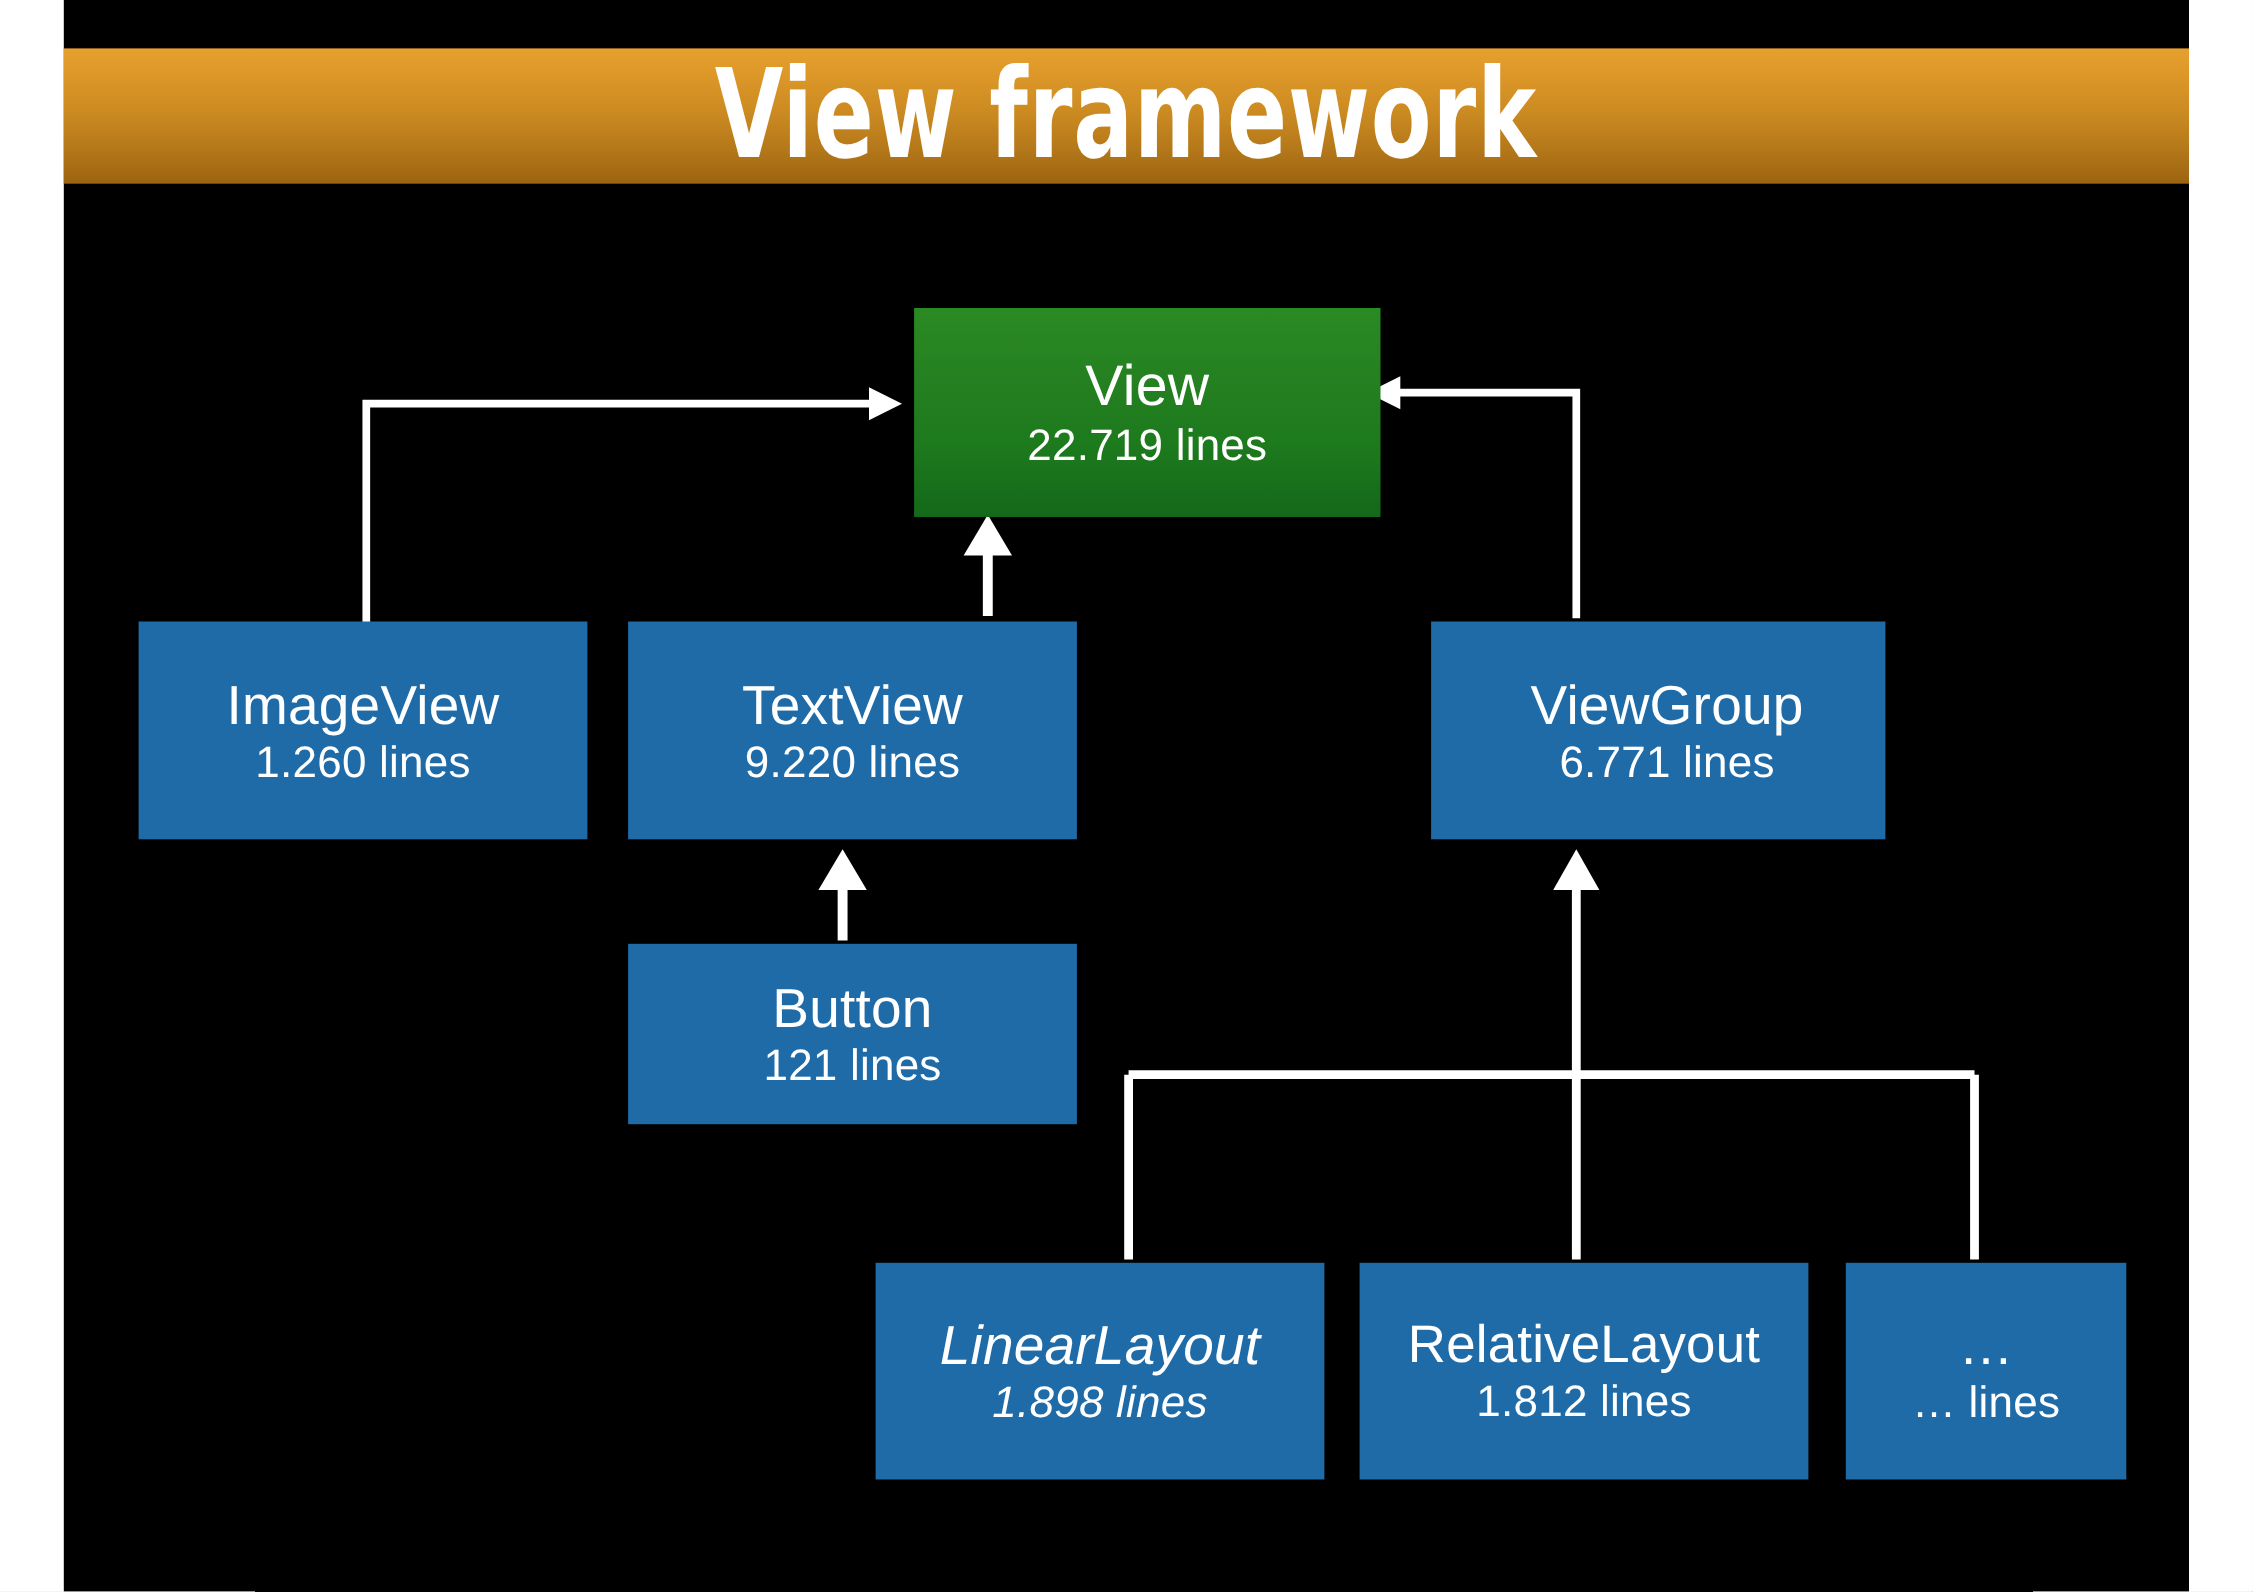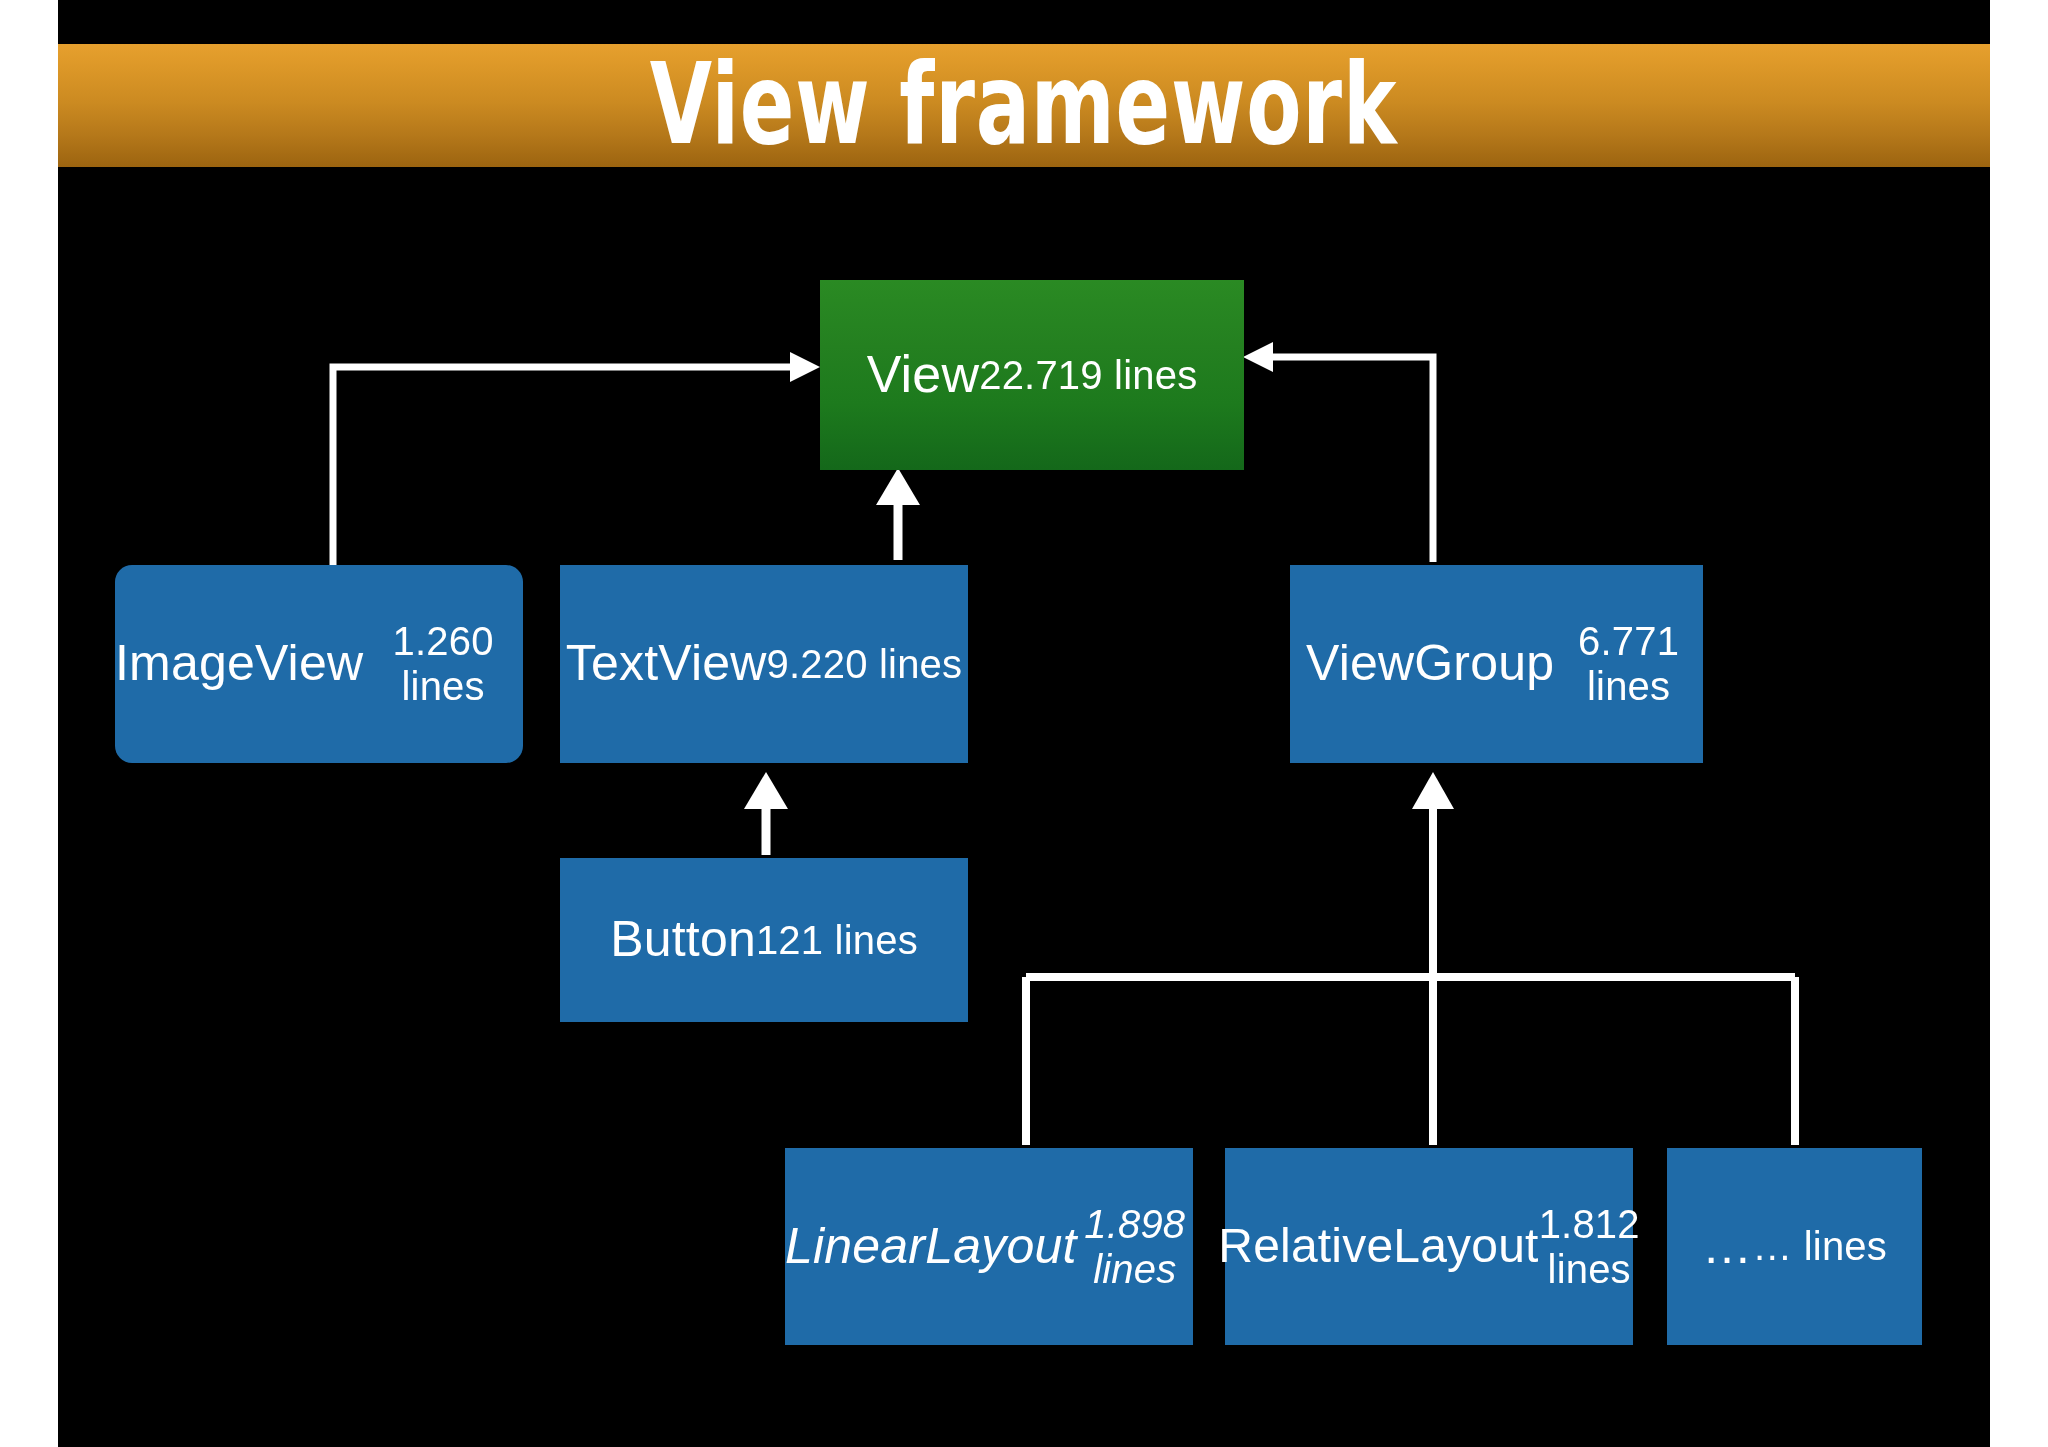--- a/index.html
+++ b/index.html
@@ -61,26 +61,27 @@
     position: absolute;
     left: 0;
     top: 0;
     width: 2048px;
     height: 1447px;
   }
   .node {
     position: absolute;
     box-sizing: border-box;
     display: flex;
-    flex-direction: row;
+    flex-direction: column;
     align-items: center;
     justify-content: center;
     color: #ffffff;
     text-align: center;
     line-height: 1.12;
+    margin-left: 11px;
   }
   .node .nm {
     font-size: 50px;
     font-weight: 400;
     letter-spacing: 0.2px;
     margin-bottom: 2px;
   }
   .node .ln {
     font-size: 40px;
     font-weight: 400;
@@ -152,21 +153,21 @@
         <path d="M1433,1145 L1433,800" stroke="#ffffff" stroke-width="8" fill="none"></path>
         <path d="M1433,772 L1412,809 L1454,809 z" fill="#ffffff"></path>
       </g>
     </svg>
 
     <div class="node root" style="left:820px; top:280px; width:424px; height:190px;">
       <div class="nm">View</div>
       <div class="ln">22.719 lines</div>
     </div>
 
-    <div class="node leaf" style="left:115px; top:565px; width:408px; height:198px;border-radius:17px;">
+    <div class="node leaf" style="left:115px; top:565px; width:408px; height:198px;">
       <div class="nm">ImageView</div>
       <div class="ln">1.260 lines</div>
     </div>
 
     <div class="node leaf" style="left:560px; top:565px; width:408px; height:198px;">
       <div class="nm">TextView</div>
       <div class="ln">9.220 lines</div>
     </div>
 
     <div class="node leaf" style="left:1290px; top:565px; width:413px; height:198px;padding-left:16px;">

